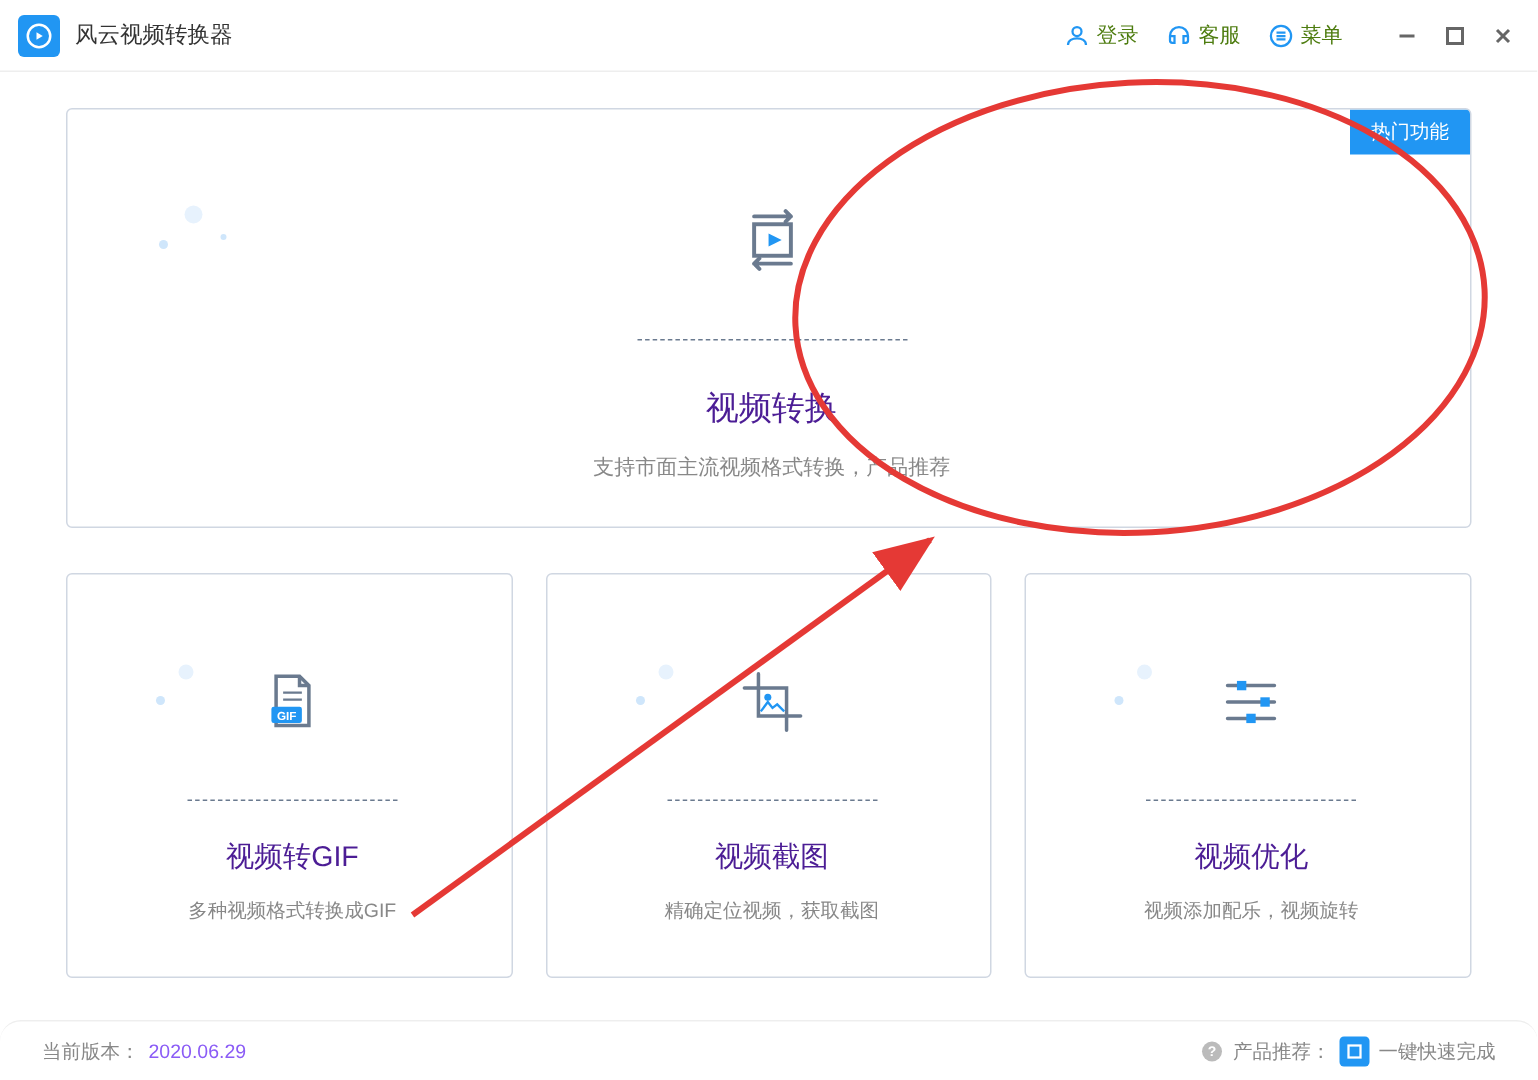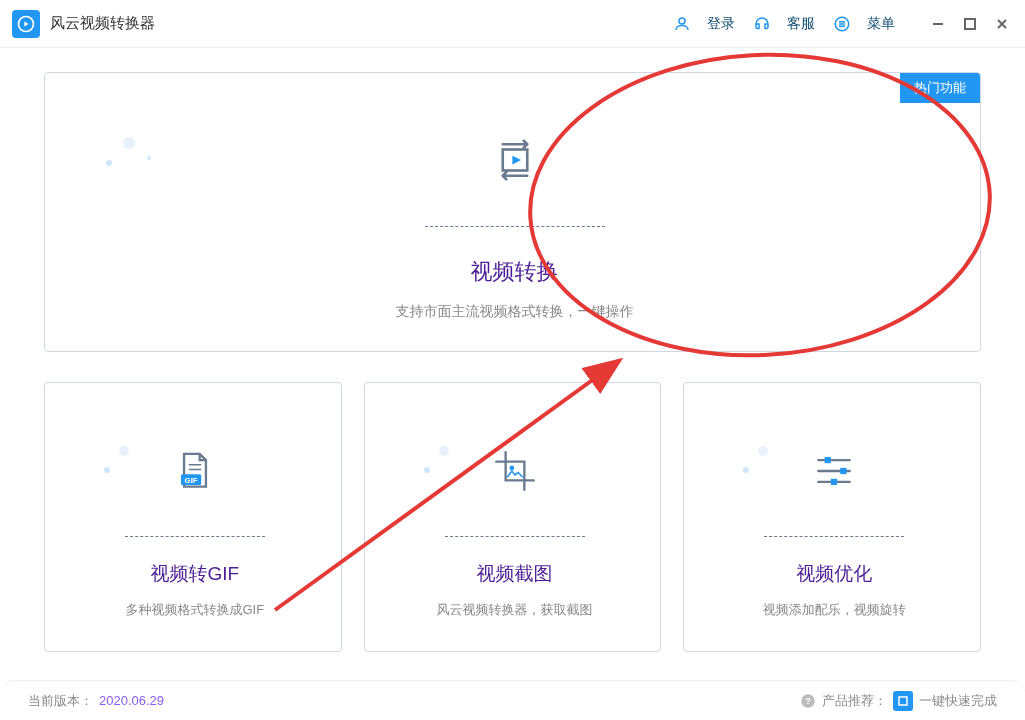--- a/index.html
+++ b/index.html
@@ -36,22 +36,22 @@
   flex: 1;
 }
 .titlebar-actions {
   display: flex;
   align-items: center;
   gap: 18px;
 }
 .titlebar-action {
   display: flex;
   align-items: center;
-  gap: 16px;
-  color: #0c4a6e;
+  gap: 4px;
+  color: #4d7c0f;
   font-size: 14px;
   cursor: pointer;
 }
 .titlebar-action svg { width: 18px; height: 18px; }
 .win-controls {
   display: flex;
   gap: 10px;
   margin-left: 14px;
 }
 .win-btn {
@@ -77,21 +77,20 @@
   border: 1px solid #d0d7e2;
   border-radius: 4px;
   position: relative;
   padding: 30px 20px 30px 24px;
   display: flex;
   flex-direction: column;
   align-items: center;
   cursor: pointer;
   background: #fff;
   overflow: hidden;
-  justify-content: center;
 }
 .card-large { height: 280px; }
 .card-small { height: 270px; }
 .card-badge {
   position: absolute;
   top: 0;
   right: 0;
   background: #2196f3;
   color: #fff;
   font-size: 13px;
@@ -238,21 +237,21 @@
           </svg>
         <svg class="card-icon" viewBox="0 0 64 64" fill="none">
           <path d="M18 14h28M42 10l4 4-4 4" stroke="#6a7a8f" stroke-width="3" stroke-linecap="round" stroke-linejoin="round"></path>
           <rect x="18" y="20" width="28" height="24" stroke="#6a7a8f" stroke-width="3" fill="none"></rect>
           <path d="M29 27l10 5-10 5V27z" fill="#2196f3"></path>
           <path d="M46 50H18M22 54l-4-4 4-4" stroke="#6a7a8f" stroke-width="3" stroke-linecap="round" stroke-linejoin="round"></path>
         </svg>
       </div>
       <div class="card-divider"></div>
       <div class="card-title">视频转换</div>
-      <div class="card-desc">支持市面主流视频格式转换，一键操作</div>
+      <div class="card-desc">支持市面主流视频格式转换，产品推荐</div>
     </div>
 
   </div>
 
   <div class="card-row">
 
 
     <div class="card card-small">
       <div class="card-icon-zone">
         <svg class="decor-dots" width="50" height="50">
@@ -280,21 +279,21 @@
           </svg>
         <svg class="card-icon" viewBox="0 0 64 64" fill="none">
           <path d="M20 8v36h36" stroke="#6a7a8f" stroke-width="3" stroke-linecap="round"></path>
           <path d="M8 20h36v36" stroke="#6a7a8f" stroke-width="3" stroke-linecap="round"></path>
           <circle cx="28" cy="28" r="3" fill="#2196f3"></circle>
           <path d="M22 40l6-8 4 5 4-3 6 6" stroke="#2196f3" stroke-width="2" fill="none"></path>
         </svg>
       </div>
       <div class="card-divider"></div>
       <div class="card-title">视频截图</div>
-      <div class="card-desc">风云视频转换器，获取截图</div>
+      <div class="card-desc">精确定位视频，获取截图</div>
     </div>
 
     <div class="card card-small">
       <div class="card-icon-zone">
         <svg class="decor-dots" width="50" height="50">
             <circle cx="8" cy="34" r="3" fill="#cfe6fb"></circle>
             <circle cx="25" cy="15" r="5" fill="#e7f2fd"></circle>
           </svg>
         <svg class="card-icon" viewBox="0 0 64 64" fill="none">
           <path d="M12 18h40M12 32h40M12 46h40" stroke="#6a7a8f" stroke-width="3" stroke-linecap="round"></path>

